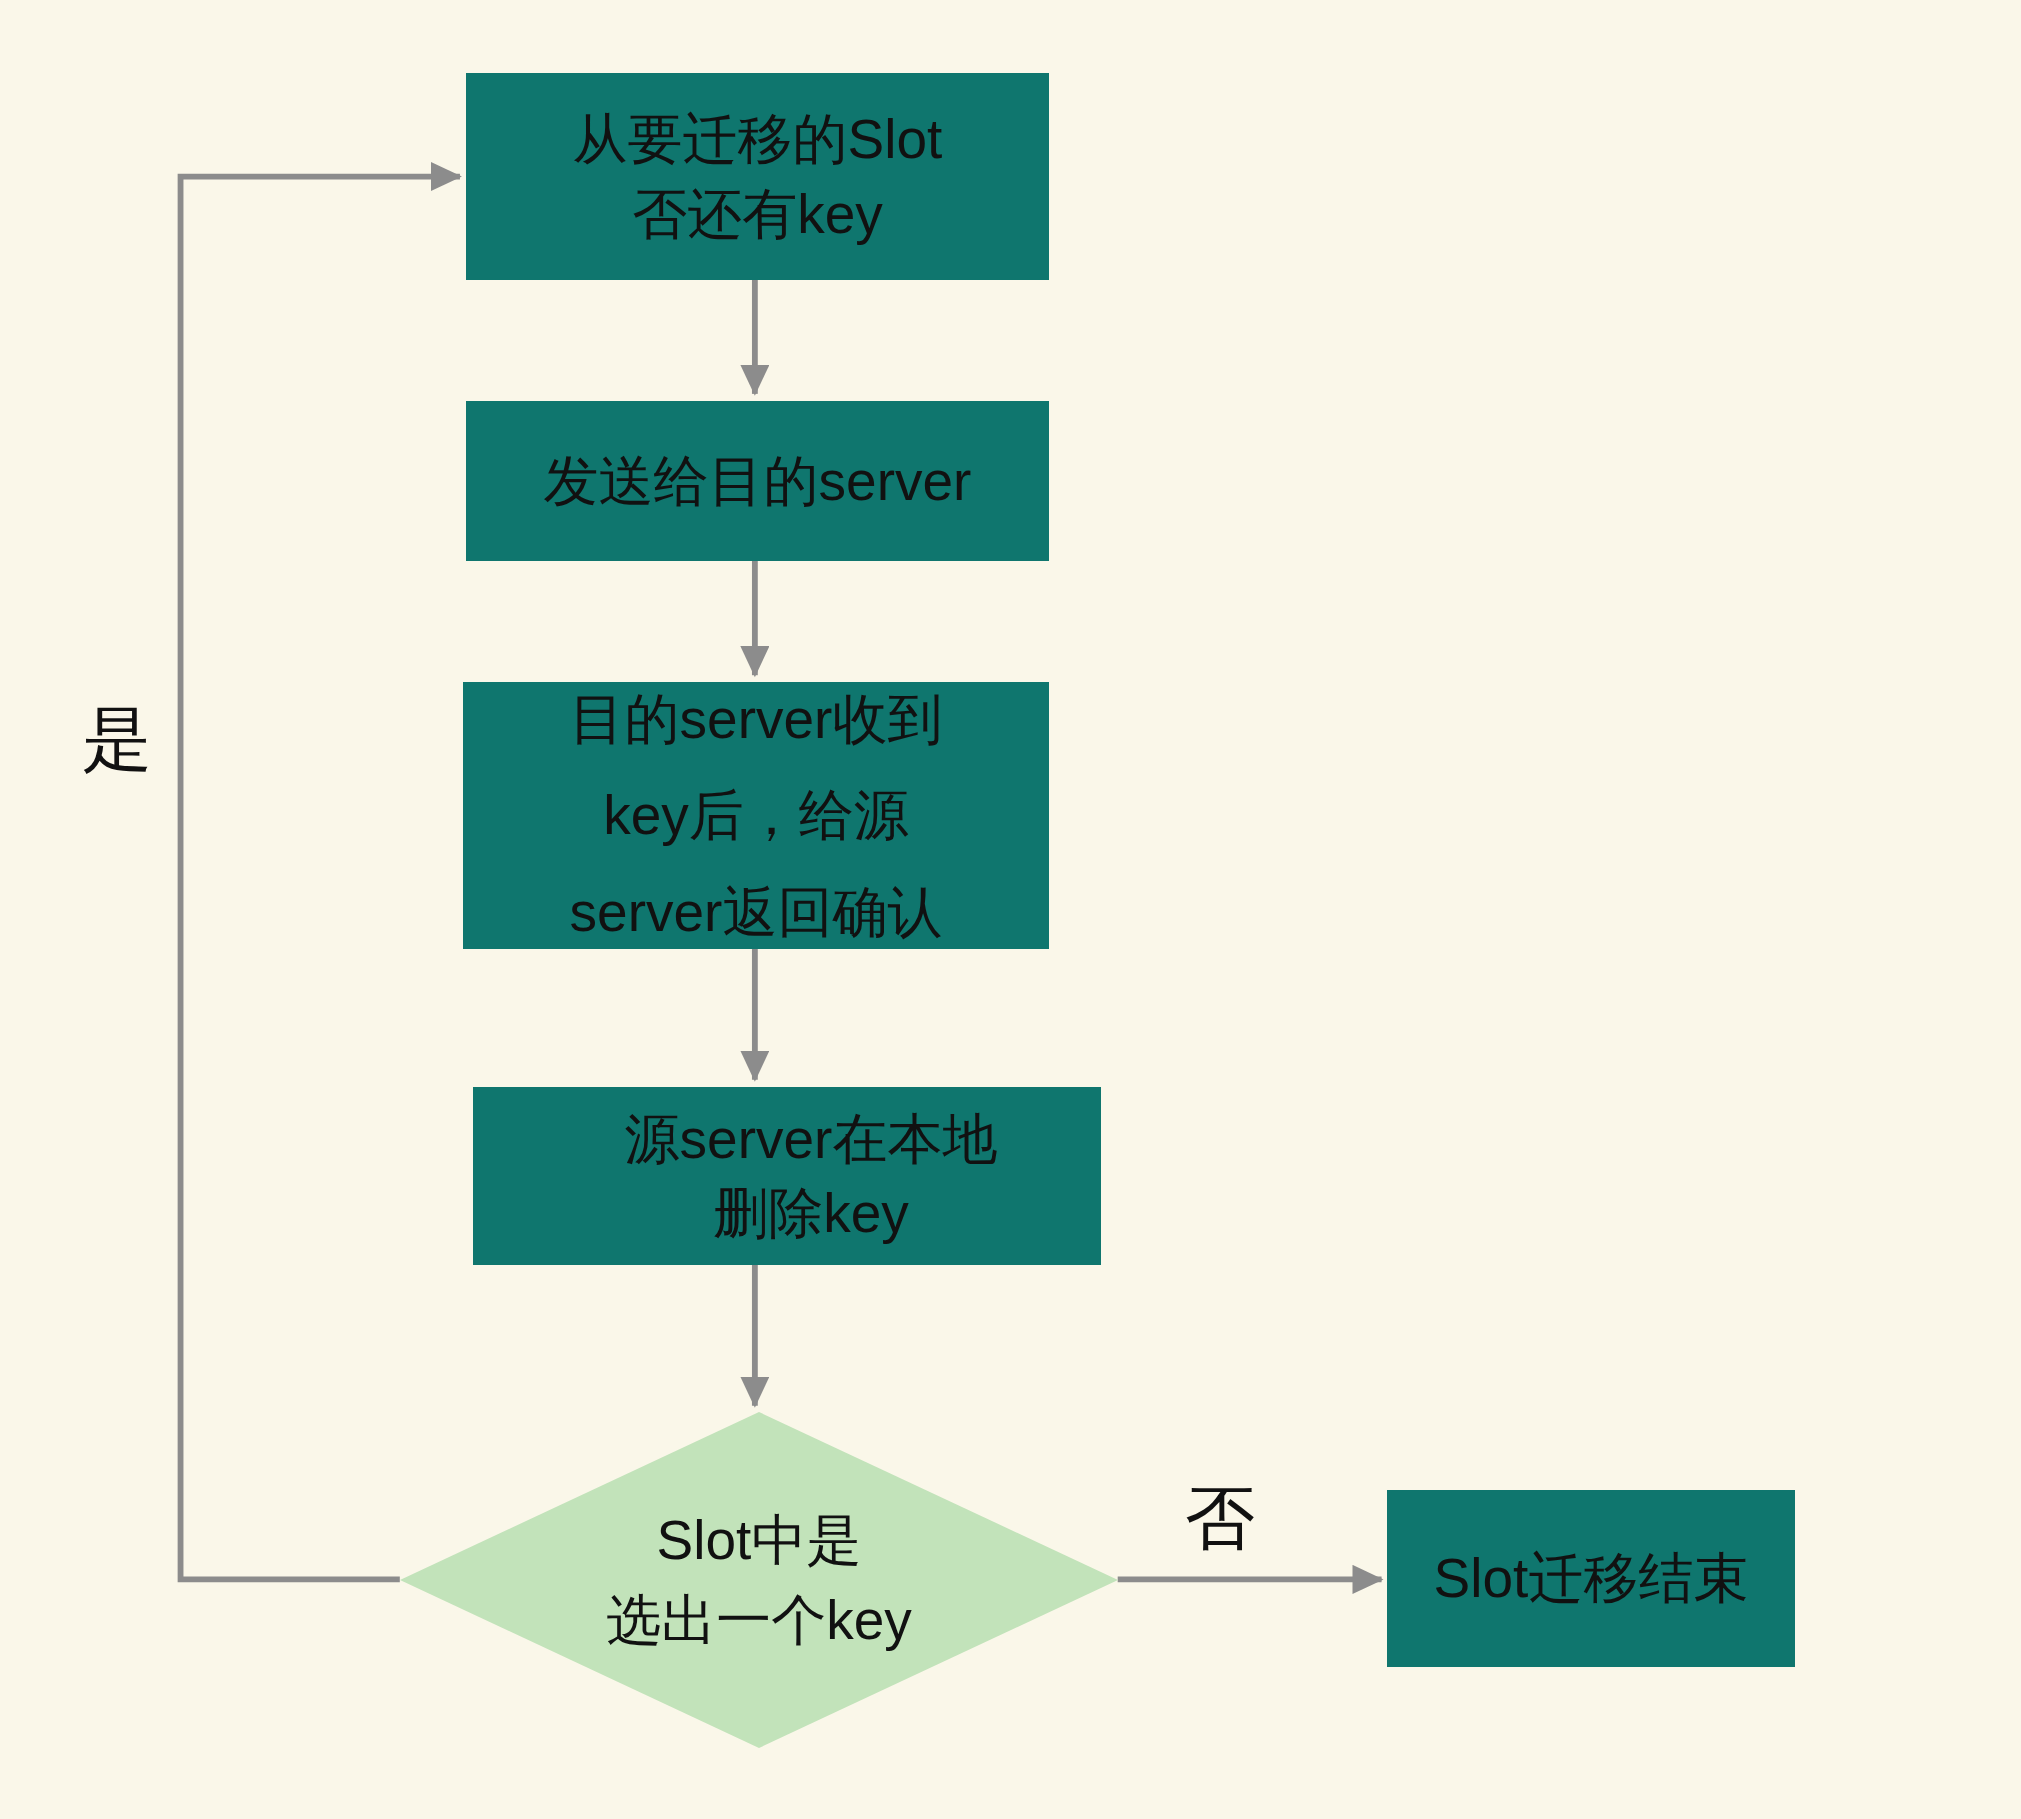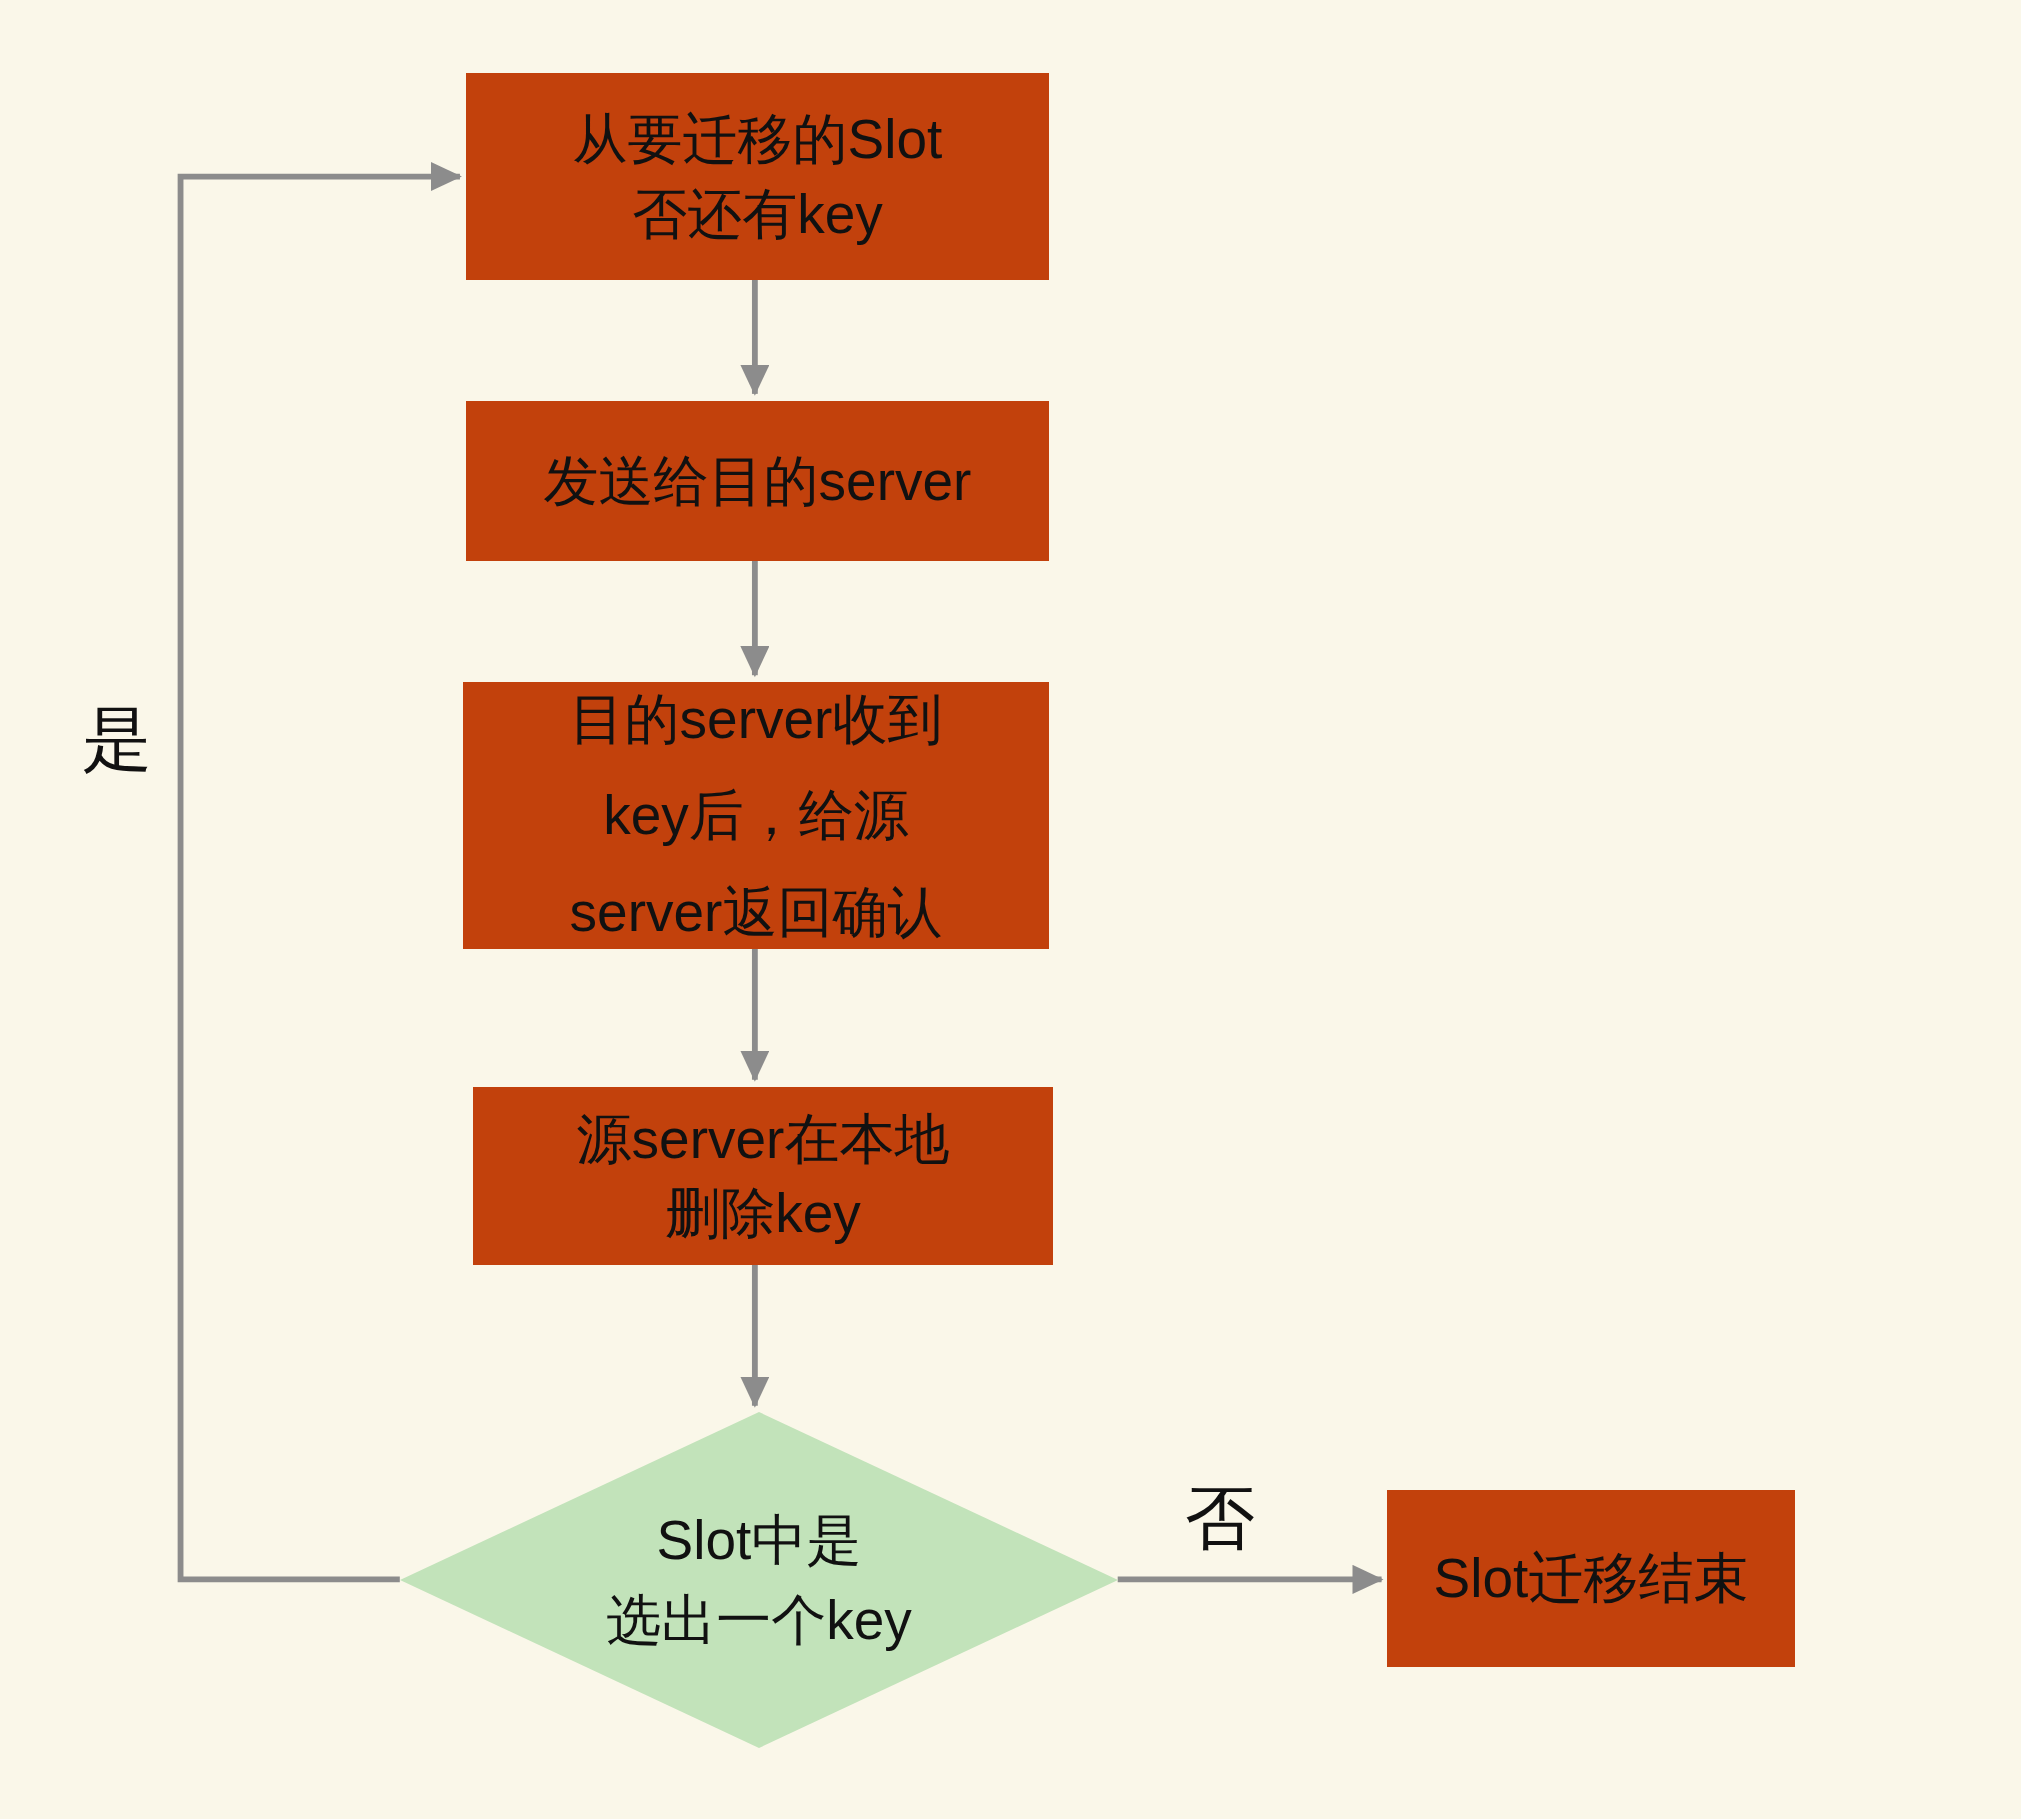--- a/index.html
+++ b/index.html
@@ -10,21 +10,21 @@
   }
   .canvas {
     position: relative;
     width: 2021px;
     height: 1819px;
     background: #FAF7E9;
     overflow: hidden;
   }
   .node {
     position: absolute;
-    background: #c2410c;
+    background: #0f766e;
     color: #111111;
     display: flex;
     flex-direction: column;
     align-items: center;
     justify-content: center;
     text-align: center;
     font-size: 55px;
     line-height: 1.35;
   }
   .diamond {
@@ -88,21 +88,21 @@
   <div class="node" style="left:466px; top:401px; width:583px; height:160px;">
     <span>发送给目的server</span>
   </div>
 
   <div class="node" style="left:463px; top:682px; width:586px; height:267px;justify-content:space-between;">
     <span>目的server收到</span>
     <span>key后，给源</span>
     <span>server返回确认</span>
   </div>
 
-  <div class="node" style="left:473px; top:1087px; width:580px; height:178px;">
+  <div class="node" style="left:473px; top:1087px; width:580px; height:178px;padding-left:48px;">
     <span>源server在本地</span>
     <span>删除key</span>
   </div>
 
   <div class="diamond" style="left:400px; top:1412px; width:718px; height:336px;">
     <span>Slot中是</span>
     <span>选出一个key</span>
   </div>
 
   <div class="node" style="left:1387px; top:1490px; width:408px; height:177px;">

